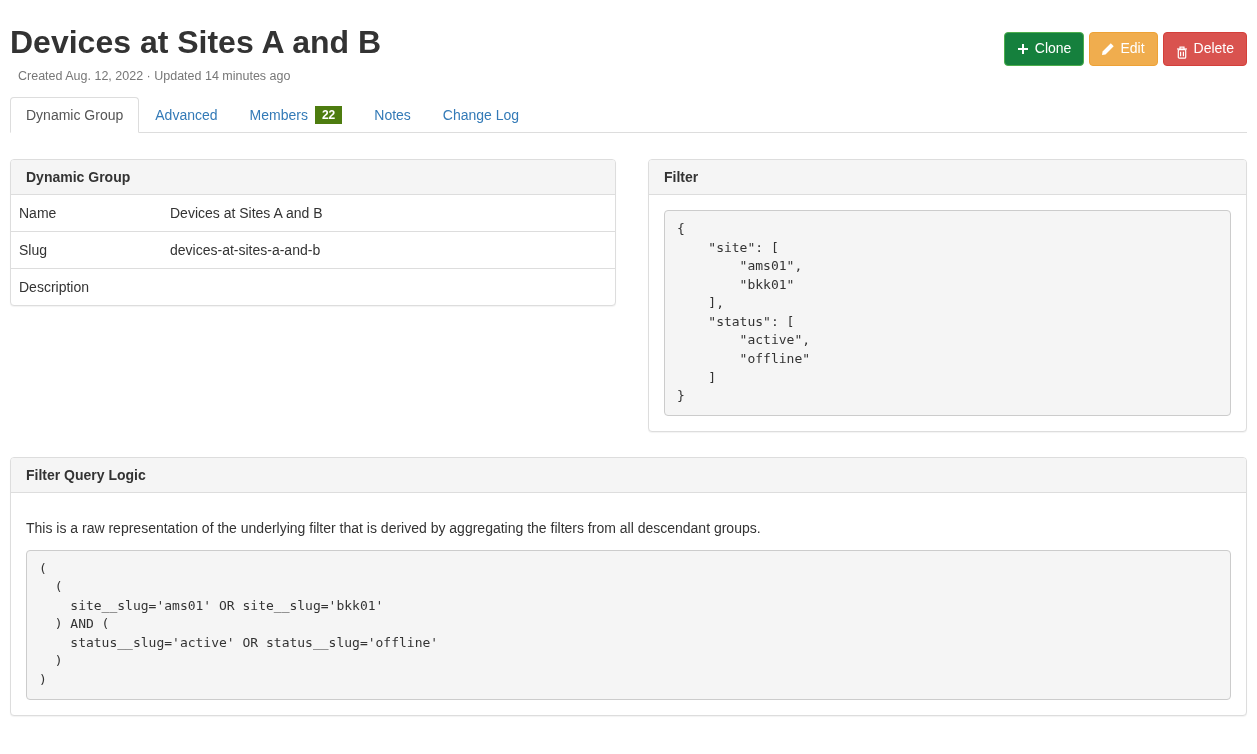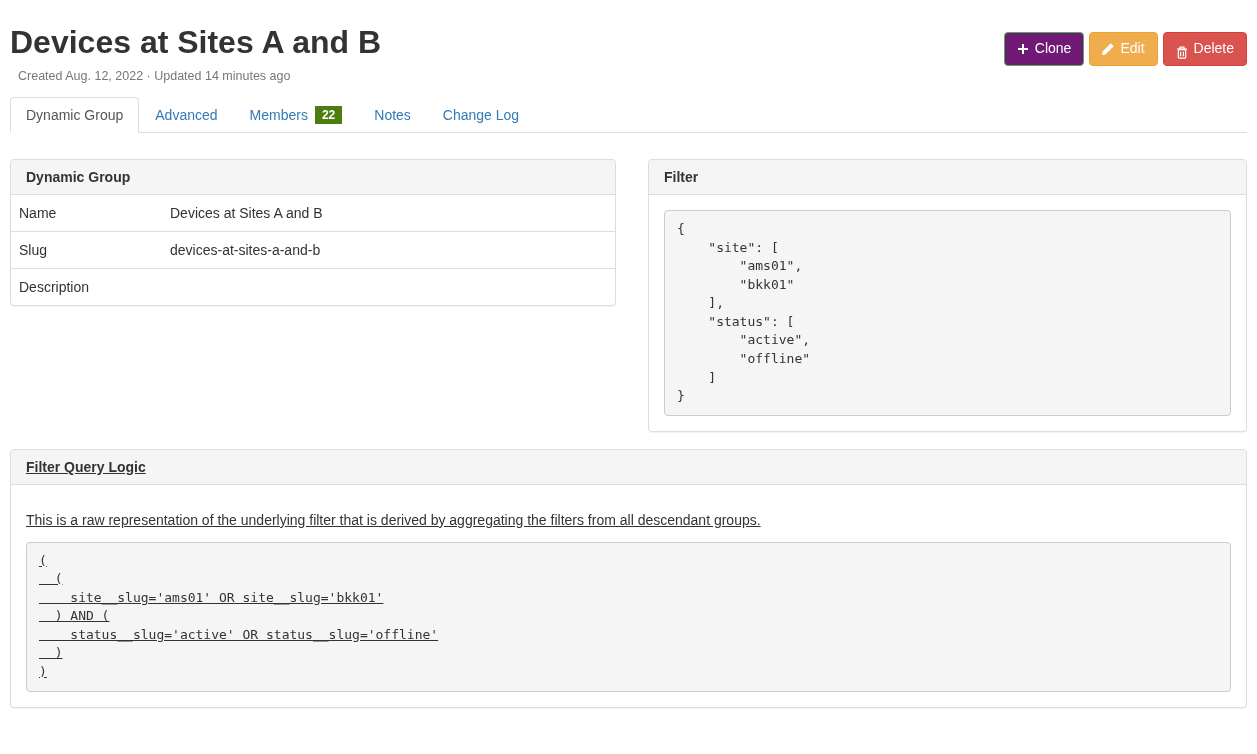--- a/index.html
+++ b/index.html
@@ -14,21 +14,21 @@
 
   
   .header { position: relative; }
   .header-buttons { position: absolute; top: 8px; right: 0; display: flex; gap: 5px; }
   .btn {
     display: inline-flex; align-items: center; gap: 6px;
     padding: 6px 12px; font-size: 14px; line-height: 1.4;
     color: #fff; border-radius: 4px; cursor: pointer;
     font-family: inherit; border: 1px solid transparent;
   }
-  .btn-clone  { background: #701a75; border-color: #4cae4c; }
+  .btn-clone  { background: #15803d; border-color: #4cae4c; }
   .btn-edit   { background: #f0ad4e; border-color: #eea236; }
   .btn-delete { background: #d9534f; border-color: #d43f3a; align-items: flex-end; }
   .btn svg { display: block; }
 
   h1.page-title {
     margin: 24px 0 8px 0;
     font-size: 32px; font-weight: bold; color: #333; letter-spacing: 0;
   }
   .page-meta { margin: 0 0 14px 8px; font-size: 12.5px; color: #777; }
 
@@ -76,21 +76,21 @@
   table.attr-table td.attr-label { width: 151px; }
 
   pre.code-block {
     margin: 0; padding: 9px 12px;
     background: #f5f5f5; border: 1px solid #ccc; border-radius: 4px;
     font-family: "DejaVu Sans Mono", "Liberation Mono", monospace;
     font-size: 13px; line-height: 1.42857; color: #333;
     white-space: pre; overflow: auto;
   }
 
-  .panel-full { margin-top: 17px; text-decoration: underline; }
+  .panel-full { margin-top: 25px; }
   .panel-full .panel-body p {
     margin: 10px 0 12px 0; line-height: 20px; color: #333;
   }
 </style>
 </head>
 <body>
 
 <div class="page">
 
   <div class="header">

